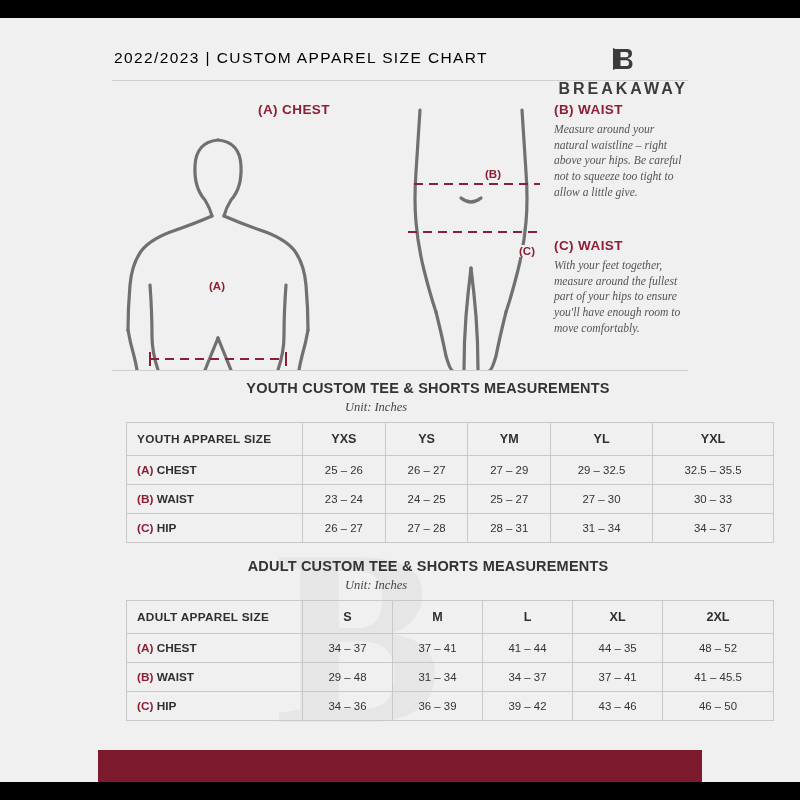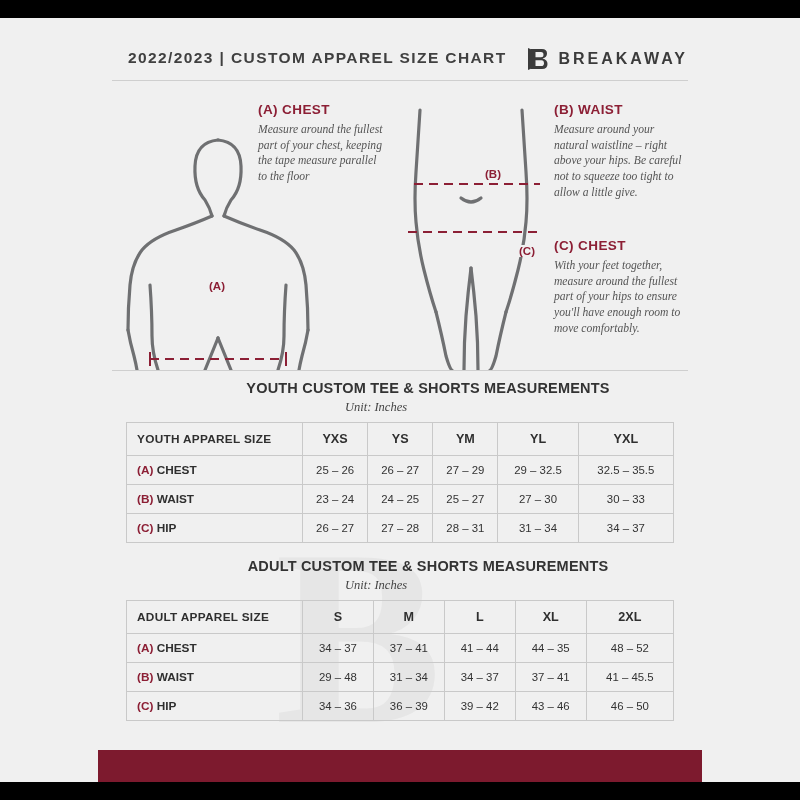--- a/index.html
+++ b/index.html
@@ -42,34 +42,35 @@
   
   .header {
     position: absolute;
     left: 0;
     top: 0;
     width: 800px;
     height: 62px;
   }
   .header-title {
     position: absolute;
-    left: 128px;
+    left: 114px;
     top: 31px;
     font-size: 15.5px;
-    font-weight: bold;
+    font-weight: normal;
     letter-spacing: 1.4px;
-    color: #404040;
+    color: #000000;
   }
   .brand {
     position: absolute;
     right: 112px;
     top: 30px;
     display: flex;
     align-items: center;
     gap: 10px;
+    flex-direction: column;
   }
   .brand-mark {
     width: 20px;
     height: 22px;
     position: relative;
   }
   .brand-name {
     font-size: 16px;
     font-weight: bold;
     letter-spacing: 3px;
@@ -138,21 +139,21 @@
     text-align: center;
     font-family: "Liberation Serif", serif;
     font-style: italic;
     font-size: 12.5px;
     color: #444;
   }
 
   table.size {
     position: absolute;
     left: 126px;
-    width: 548px;
+    width: 648px;
     border-collapse: collapse;
     font-size: 11.6px;
     color: #333;
   }
   table.size th, table.size td {
     border: 1px solid #c9c9c9;
     height: 26px;
     text-align: center;
     font-weight: normal;
   }
@@ -249,28 +250,27 @@
           <line x1="286" y1="272" x2="286" y2="286"></line>
         </g>
       </svg>
 
       <div style="position:absolute;left:204px;top:200px;font-size:11.5px;font-weight:bold;color:#8c1f35;background:#f0f0f0;padding:0 5px;">(A)</div>
       <div style="position:absolute;left:480px;top:88px;font-size:11.5px;font-weight:bold;color:#8c1f35;background:#f0f0f0;padding:0 5px;">(B)</div>
       <div style="position:absolute;left:514px;top:165px;font-size:11.5px;font-weight:bold;color:#8c1f35;background:#f0f0f0;padding:0 5px;">(C)</div>
 
       <div class="note-a">
         <div class="note-title">(A) CHEST</div>
-        <div class="note-body">Measure around the fullest part of your chest, keeping the tape measure parallel to the floor</div>
       </div>
       <div class="note-b">
         <div class="note-title">(B) WAIST</div>
         <div class="note-body">Measure around your natural waistline – right above your hips. Be careful not to squeeze too tight to allow a little give.</div>
       </div>
       <div class="note-c">
-        <div class="note-title">(C) CHEST</div>
+        <div class="note-title">(C) WAIST</div>
         <div class="note-body">With your feet together, measure around the fullest part of your hips to ensure you'll have enough room to move comfortably.</div>
       </div>
     </div>
 
     <div class="illus-rule"></div>
 
     <div class="sec-title" style="top:362px;">YOUTH CUSTOM TEE &amp; SHORTS MEASUREMENTS</div>
     <div class="sec-unit" style="top:382px;">Unit: Inches</div>
 
     <table class="size" style="top:404px;">

